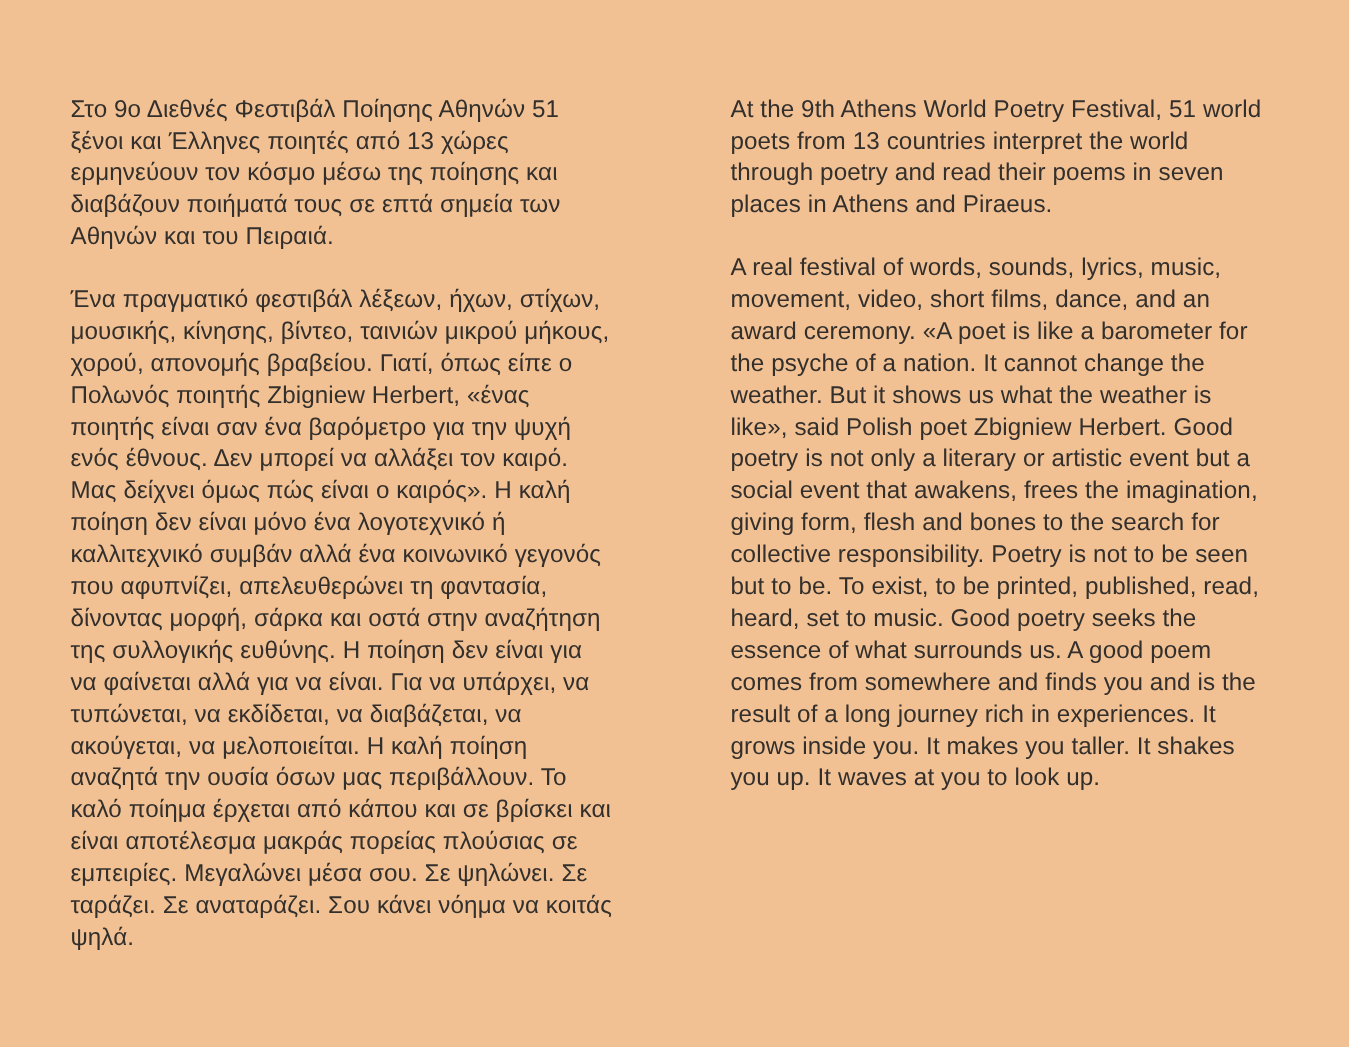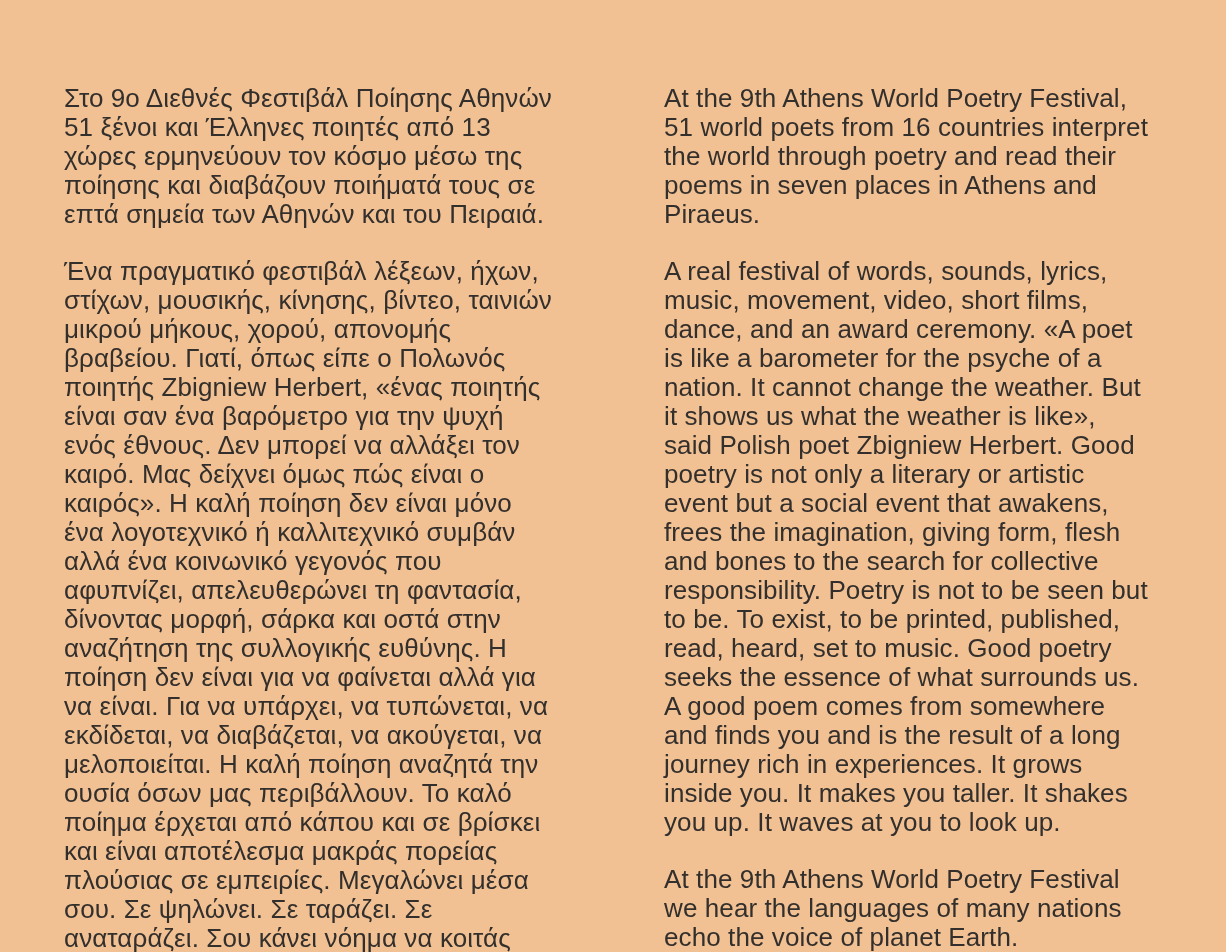--- a/index.html
+++ b/index.html
@@ -29,39 +29,38 @@
   .column.left {
     width: 494px;
     flex: 0 0 494px;
   }
   .column.right {
     width: 486px;
     flex: 0 0 486px;
   }
   .column p {
     margin: 0 0 28px 0;
-    font-size: 26px;
+    font-size: 22px;
     line-height: 29px;
     font-weight: 400;
     letter-spacing: 0.1px;
     text-align: left;
   }
   .column p:last-child {
     margin-bottom: 0;
   }
 </style>
 </head>
 <body>
 
 <div class="page">
 
   <div class="column left" lang="el">
     <p>Στο 9ο Διεθνές Φεστιβάλ Ποίησης Αθηνών 51 ξένοι και Έλληνες ποιητές από 13 χώρες ερμηνεύουν τον κόσμο μέσω της ποίησης και διαβάζουν ποιήματά τους σε επτά σημεία των Αθηνών και του Πειραιά.</p>
     <p>Ένα πραγματικό φεστιβάλ λέξεων, ήχων, στίχων, μουσικής, κίνησης, βίντεο, ταινιών μικρού μήκους, χορού, απονομής βραβείου. Γιατί, όπως είπε ο Πολωνός ποιητής Zbigniew Herbert, «ένας ποιητής είναι σαν ένα βαρόμετρο για την ψυχή ενός έθνους. Δεν μπορεί να αλλάξει τον καιρό. Μας δείχνει όμως πώς είναι ο καιρός».  Η καλή ποίηση δεν είναι μόνο ένα λογοτεχνικό ή καλλιτεχνικό συμβάν αλλά ένα κοινωνικό γεγονός που αφυπνίζει, απελευθερώνει τη φαντασία, δίνοντας μορφή, σάρκα και οστά στην αναζήτηση της συλλογικής ευθύνης. Η ποίηση δεν είναι για να φαίνεται αλλά για να είναι. Για να υπάρχει, να τυπώνεται, να εκδίδεται, να διαβάζεται, να ακούγεται, να μελοποιείται. Η καλή ποίηση αναζητά την ουσία όσων μας περιβάλλουν. Το καλό ποίημα έρχεται από κάπου και σε βρίσκει και είναι αποτέλεσμα μακράς πορείας πλούσιας σε εμπειρίες. Μεγαλώνει μέσα σου. Σε ψηλώνει. Σε ταράζει. Σε αναταράζει. Σου κάνει νόημα να κοιτάς ψηλά.</p>
   </div>
 
   <div class="column right" lang="en">
-    <p>At the 9th Athens World Poetry Festival, 51 world poets from 16 countries interpret the world through poetry and read their poems in seven places in Athens and Piraeus.</p>
+    <p>At the 9th Athens World Poetry Festival, 51 world poets from 13 countries interpret the world through poetry and read their poems in seven places in Athens and Piraeus.</p>
     <p>A real festival of words, sounds, lyrics, music, movement, video, short films, dance, and an award ceremony. «A poet is like a barometer for the psyche of a nation. It cannot change the weather. But it shows us what the weather is like», said Polish poet Zbigniew Herbert. Good poetry is not only a literary or artistic event but a social event that awakens, frees the imagination, giving form, flesh and bones to the search for collective responsibility. Poetry is not to be seen but to be. To exist, to be printed, published, read, heard, set to music. Good poetry seeks the essence of what surrounds us. A good poem comes from somewhere and finds you and is the result of a long journey rich in experiences. It grows inside you. It makes you taller. It shakes you up. It waves at  you to look up.</p>
-    <p>At the 9th Athens World Poetry Festival  we hear the languages of many nations echo the voice of planet Earth.</p>
   </div>
 
 </div>
 
 </body></html>

